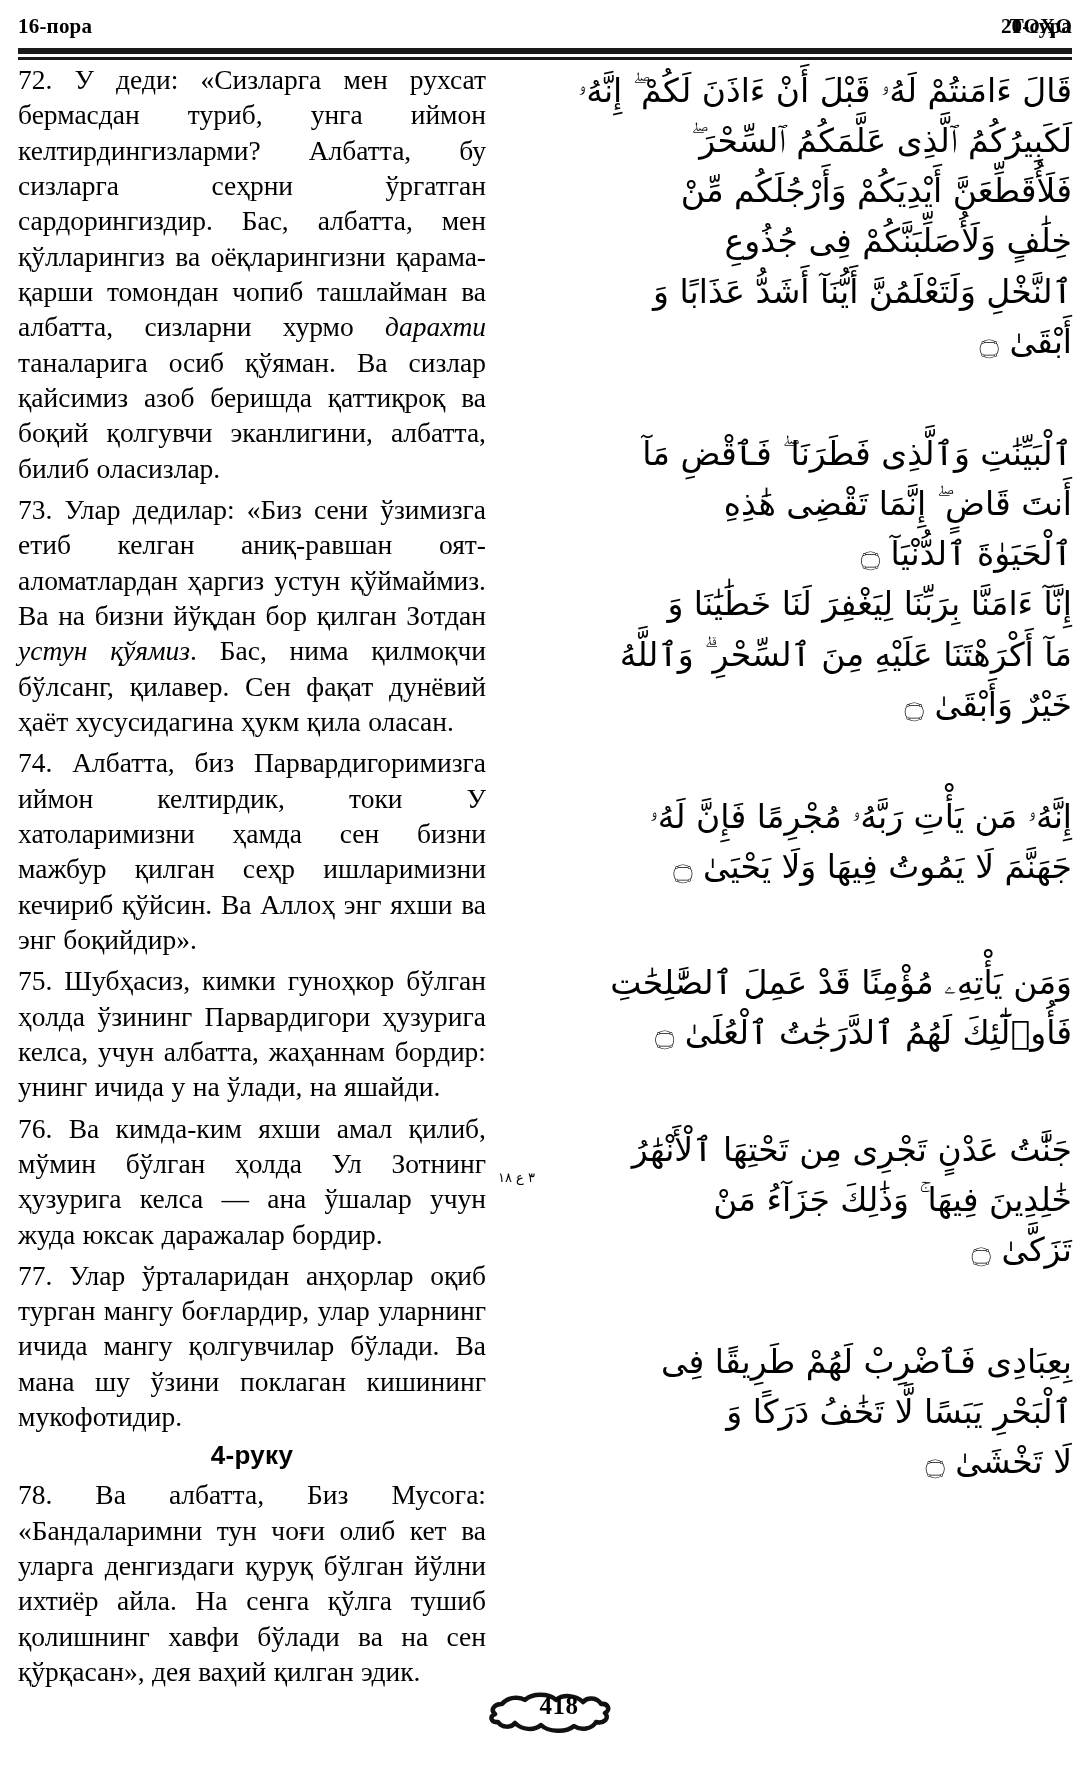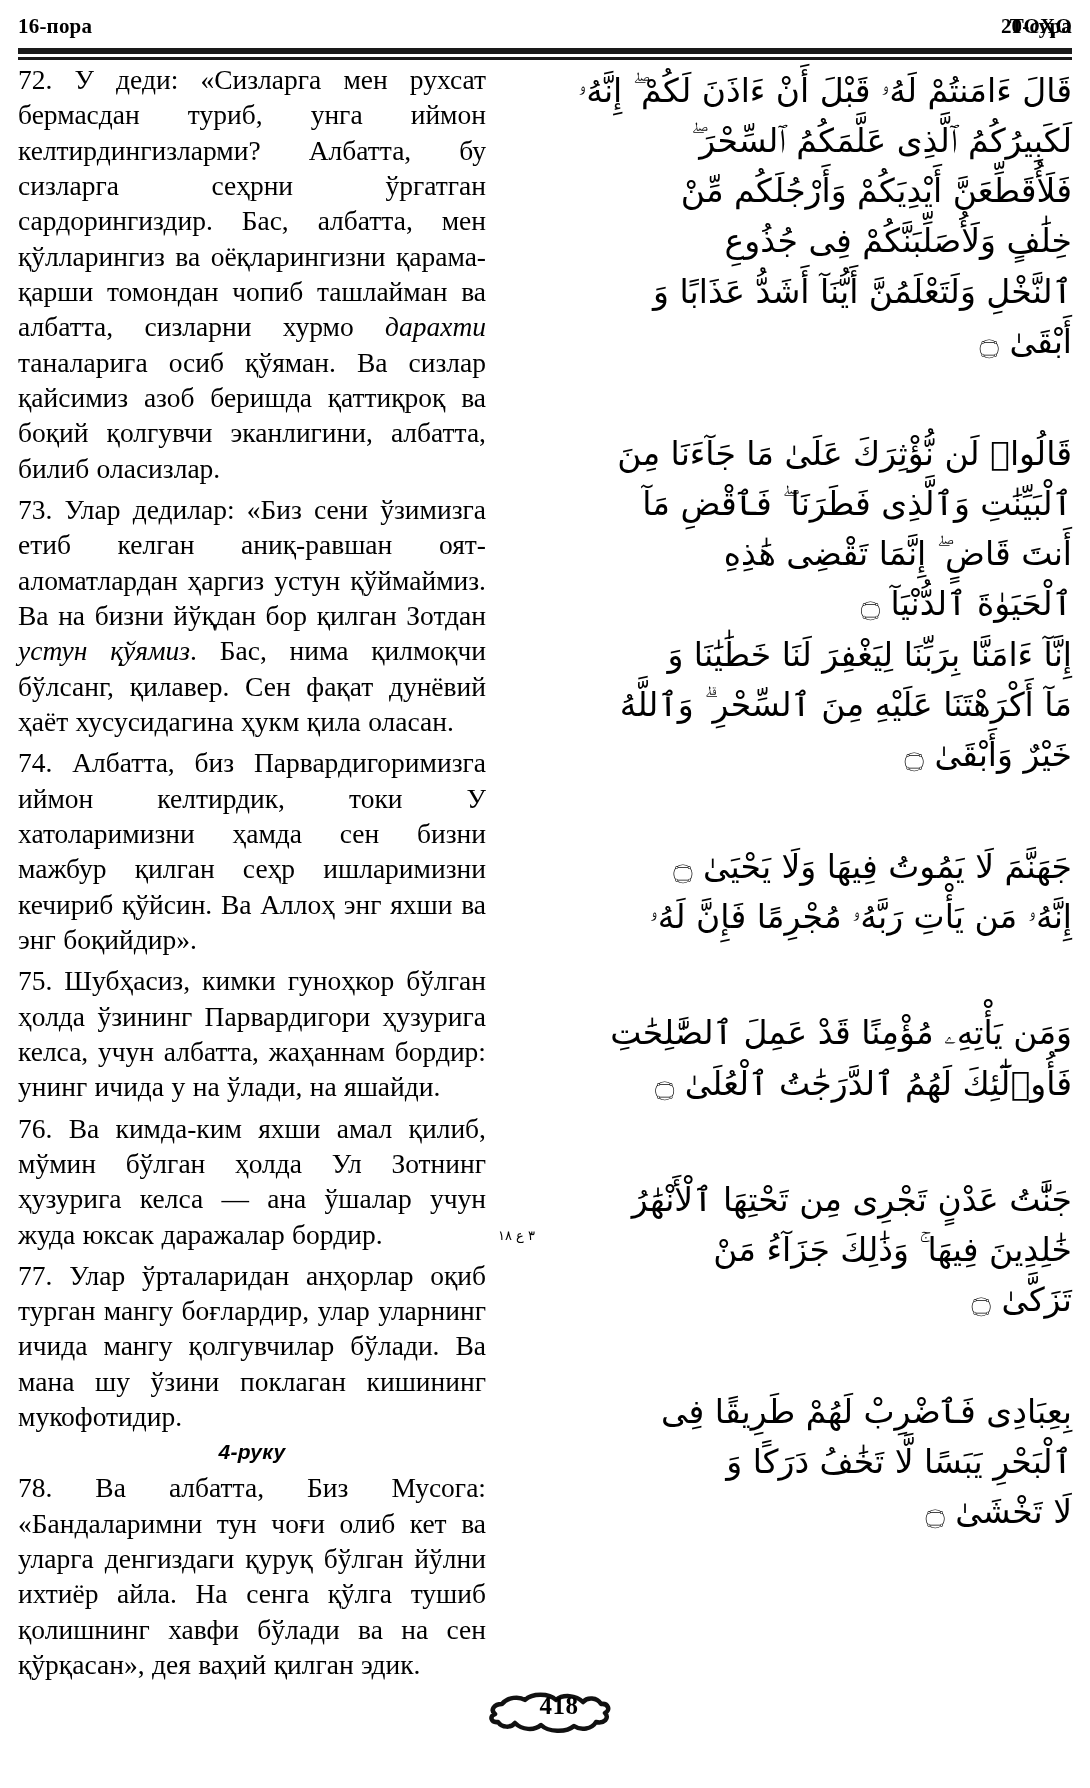--- a/index.html
+++ b/index.html
@@ -99,24 +99,23 @@
   }
   .verse:last-child { margin-bottom: 0; }
   .verse i, .verse .ital {
     font-style: italic;
   }
 
   .ruku-mark {
     text-align: center;
     font-family: "Liberation Sans", "DejaVu Sans", sans-serif;
     font-weight: bold;
-    font-size: 21px;
+    font-size: 26px;
     margin: 4px 0 6px 0;
     letter-spacing: 0.3px;
-    font-style: italic;
   }
 
   
   .ayah-block {
     direction: rtl;
     text-align: justify;
     text-align-last: right;
     font-family: "DejaVu Sans", "Liberation Sans", sans-serif;
     font-size: 33px;
     line-height: 1.52;
@@ -216,44 +215,43 @@
       <div class="ayah-block" style="margin-top:4px;">
         <span class="ar-line">قَالَ ءَامَنتُمْ لَهُۥ قَبْلَ أَنْ ءَاذَنَ لَكُمْ ۖ إِنَّهُۥ</span>
         <span class="ar-line">لَكَبِيرُكُمُ ٱلَّذِى عَلَّمَكُمُ ٱلسِّحْرَ ۖ</span>
         <span class="ar-line">فَلَأُقَطِّعَنَّ أَيْدِيَكُمْ وَأَرْجُلَكُم مِّنْ</span>
         <span class="ar-line">خِلَٰفٍ وَلَأُصَلِّبَنَّكُمْ فِى جُذُوعِ</span>
         <span class="ar-line">ٱلنَّخْلِ وَلَتَعْلَمُنَّ أَيُّنَآ أَشَدُّ عَذَابًا وَ</span>
         <span class="ar-line">أَبْقَىٰ ۝</span>
       </div>
 
       <div class="ayah-block" style="margin-top:62px;">
-        <span class="ar-line">قَالُوا۟ لَن نُّؤْثِرَكَ عَلَىٰ مَا جَآءَنَا مِنَ</span>
         <span class="ar-line">ٱلْبَيِّنَٰتِ وَٱلَّذِى فَطَرَنَا ۖ فَٱقْضِ مَآ</span>
         <span class="ar-line">أَنتَ قَاضٍ ۖ إِنَّمَا تَقْضِى هَٰذِهِ</span>
         <span class="ar-line">ٱلْحَيَوٰةَ ٱلدُّنْيَآ ۝</span>
       </div>
 
       <div class="ayah-block" style="">
         <span class="ar-line">إِنَّآ ءَامَنَّا بِرَبِّنَا لِيَغْفِرَ لَنَا خَطَٰيَٰنَا وَ</span>
         <span class="ar-line">مَآ أَكْرَهْتَنَا عَلَيْهِ مِنَ ٱلسِّحْرِ ۗ وَٱللَّهُ</span>
         <span class="ar-line">خَيْرٌ وَأَبْقَىٰ ۝</span>
       </div>
 
       <div class="ayah-block" style="margin-top:62px;">
+        <span class="ar-line">إِنَّهُۥ مَن يَأْتِ رَبَّهُۥ مُجْرِمًا فَإِنَّ لَهُۥ</span>
         <span class="ar-line">جَهَنَّمَ لَا يَمُوتُ فِيهَا وَلَا يَحْيَىٰ ۝</span>
-        <span class="ar-line">إِنَّهُۥ مَن يَأْتِ رَبَّهُۥ مُجْرِمًا فَإِنَّ لَهُۥ</span>
       </div>
 
       <div class="ayah-block" style="margin-top:66px;">
         <span class="ar-line">وَمَن يَأْتِهِۦ مُؤْمِنًا قَدْ عَمِلَ ٱلصَّٰلِحَٰتِ</span>
         <span class="ar-line">فَأُو۟لَٰٓئِكَ لَهُمُ ٱلدَّرَجَٰتُ ٱلْعُلَىٰ ۝</span>
       </div>
 
       <div class="ayah-block" style="margin-top:66px;">
-        <span class="ruku-glyph" style="top:54px;">٣
+        <span class="ruku-glyph" style="top:46px;">٣
 ع
 ١٨</span>
         <span class="ar-line">جَنَّٰتُ عَدْنٍ تَجْرِى مِن تَحْتِهَا ٱلْأَنْهَٰرُ</span>
         <span class="ar-line">خَٰلِدِينَ فِيهَا ۚ وَذَٰلِكَ جَزَآءُ مَنْ</span>
         <span class="ar-line">تَزَكَّىٰ ۝</span>
       </div>
 
       <div class="ayah-block" style="margin-top:62px;">
         <span class="ar-line">بِعِبَادِى فَٱضْرِبْ لَهُمْ طَرِيقًا فِى</span>
         <span class="ar-line">ٱلْبَحْرِ يَبَسًا لَّا تَخَٰفُ دَرَكًا وَ</span>

